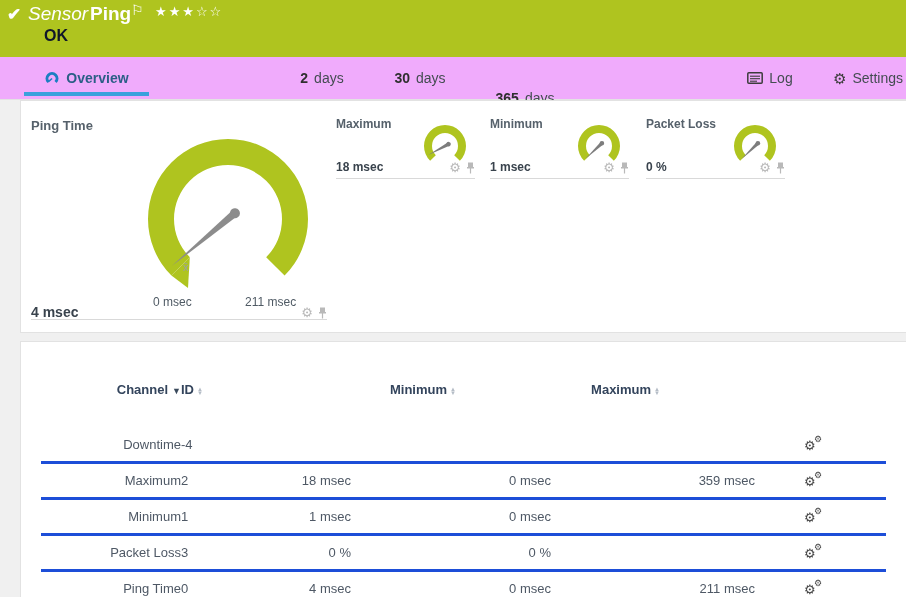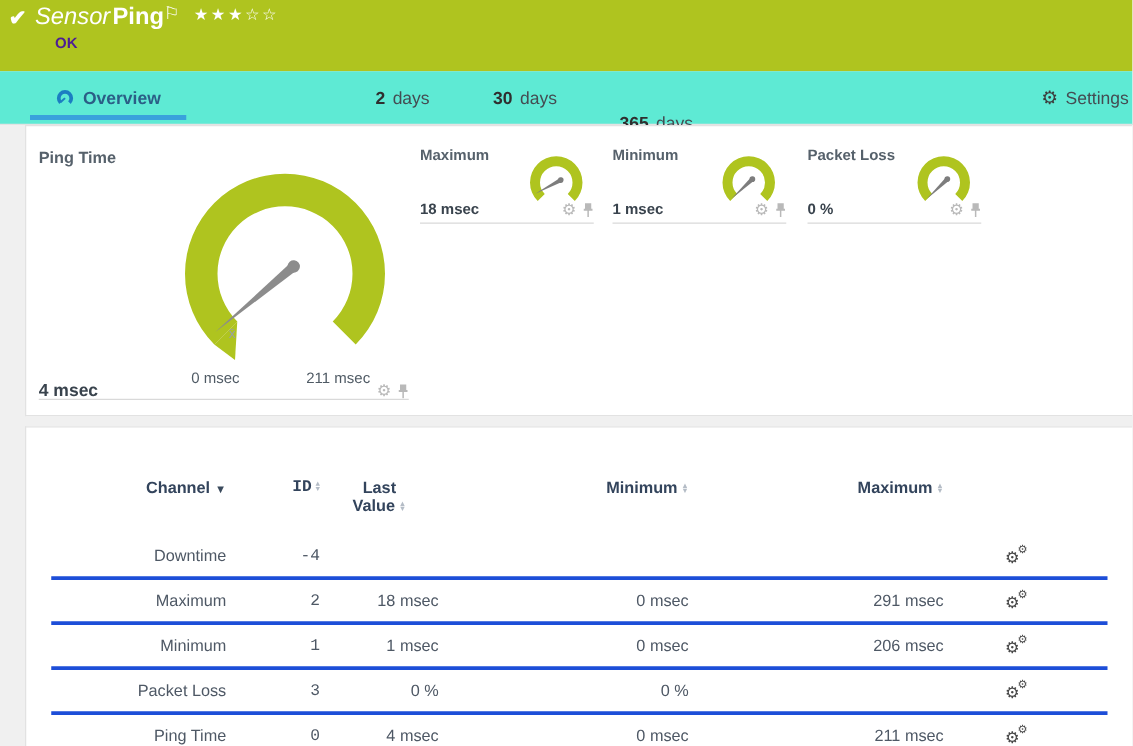--- a/index.html
+++ b/index.html
@@ -8,23 +8,23 @@
     background:#f0f0f0;font-family:"Liberation Sans",sans-serif;
     -webkit-font-smoothing:antialiased;
   }
   
   .topbar{position:absolute;left:0;top:0;width:906px;height:57px;background:#afc41f;}
   .topbar .check{position:absolute;left:7px;top:4px;color:#fff;font-size:17px;font-weight:bold;}
   .topbar .sensorword{position:absolute;left:28px;top:3px;color:#fff;font-size:19px;font-style:italic;font-weight:400;}
   .topbar .sensorname{position:absolute;left:90px;top:3px;color:#fff;font-size:19px;font-weight:bold;}
   .topbar .flag{position:absolute;left:131px;top:2px;color:#fff;font-size:14px;}
   .topbar .stars{position:absolute;left:155px;top:4px;color:#fff;font-size:13px;letter-spacing:2px;cursor:pointer;}
-  .topbar .ok{position:absolute;left:44px;top:27px;color:#4c1d95;font-size:12px;font-weight:bold;}
-  
-  .tabstrip{position:absolute;left:0;top:57px;width:906px;height:42px;background:#5eead4;border-bottom:1px solid #e3e3e3;}
+  .topbar .ok{position:absolute;left:44px;top:27px;color:#0f172a;font-size:16px;font-weight:bold;}
+  
+  .tabstrip{position:absolute;left:0;top:57px;width:906px;height:42px;background:#f0abfc;border-bottom:1px solid #e3e3e3;}
   .tab{position:absolute;top:0;height:42px;display:flex;align-items:center;justify-content:center;gap:6px;
        font-size:14px;color:#444c52;cursor:pointer;white-space:nowrap;}
   .tab .num{font-weight:bold;color:#2f2f2f;}
   .tab.active{color:#2b5e86;font-weight:bold;}
   .tab.active .underline{position:absolute;left:0;right:0;bottom:3px;height:4px;background:#39a1dc;}
   .ticon{display:inline-flex;align-items:center;}
   .gear-glyph{font-size:15px;color:#3c3c3c;line-height:1;}
   
   .panel{position:absolute;left:20px;right:0;background:#fff;border:1px solid #e2e2e2;border-right:none;}
   .panel1{top:100px;height:231px;}
@@ -48,21 +48,21 @@
   .mini .card-value{top:43px;font-size:12px;}
   .mini .card-icons{top:44px;}
   .mini .gsvg{position:absolute;left:81px;top:3px;}
   .mini-max{left:315px;} .mini-min{left:469px;} .mini-pl{left:625px;}
   
   .thead{position:absolute;left:20px;right:20px;top:40px;display:flex;align-items:flex-start;
          font-size:13px;font-weight:bold;color:#33445c;}
   .trow{display:flex;align-items:center;height:33px;border-bottom:3px solid #1d4ed8;font-size:13px;color:#4e5865;}
   .tbody{position:absolute;left:20px;right:20px;top:86px;}
   .col-channel{flex:0 0 130px;padding-left:10px;text-align:right;}
-  .col-id{flex:0 0 75px;text-align:right;font-family:Liberation Mono, monospace;}
+  .col-id{flex:0 0 75px;}
   .col-last{flex:0 0 95px;text-align:right;}
   .col-min{flex:0 0 200px;text-align:right;}
   .col-max{flex:0 0 204px;text-align:right;}
   .col-act{flex:1;display:flex;justify-content:flex-end;padding-right:62px;}
   .thead .col-last{text-align:center;}
   .thead .hline{border-bottom:none;}
   .sort{display:inline-flex;flex-direction:column;vertical-align:middle;margin-left:3px;line-height:4px;font-size:6px;color:#b4bcc6;cursor:pointer;}
   .caret-down{font-size:9px;color:#3a4a5c;margin-left:4px;}
   .hcell{cursor:pointer;}
   .rowgears{position:relative;width:20px;height:16px;cursor:pointer;}
@@ -97,20 +97,31 @@
     <span>days</span>
   </div>
   <div class="tab" style="left:388px;width:64px;">
     <span class="num">30</span>
     <span>days</span>
   </div>
   <div class="tab" style="left:490px;width:70px;margin-top:20px;">
     <span class="num">365</span>
     <span>days</span>
   </div>
+  <div class="tab" style="left:742px;width:56px;">
+    <span class="ticon">
+      <svg width="16" height="12" viewBox="0 0 16 12">
+        <rect x="0.8" y="0.8" width="14.4" height="10.4" rx="1" fill="none" stroke="#3c3c3c" stroke-width="1.5"></rect>
+        <line x1="3" y1="4.2" x2="13" y2="4.2" stroke="#3c3c3c" stroke-width="1.1"></line>
+        <line x1="3" y1="6.7" x2="13" y2="6.7" stroke="#3c3c3c" stroke-width="1.1"></line>
+        <line x1="3" y1="9.2" x2="10" y2="9.2" stroke="#3c3c3c" stroke-width="1.1"></line>
+      </svg>
+    </span>
+    <span>Log</span>
+  </div>
   <div class="tab" style="left:830px;width:76px;">
     <span class="ticon gear-glyph">⚙</span>
     <span>Settings</span>
   </div>
 </div>
 
 <div class="panel panel1">
 
   <div class="card bigcard">
     <div class="card-title">Ping Time</div>
@@ -194,27 +205,20 @@
   <div class="thead">
     <div class="col-channel hcell">
       <span>Channel</span><span class="caret-down">▼</span>
     </div>
     <div class="col-id hcell">
       <span>ID</span><span class="sort">
           <span>▲</span>
           <span>▼</span>
         </span>
     </div>
-    <div class="col-last hcell">
-      <div class="hline">Last</div>
-      <div class="hline"><span>Value</span><span class="sort">
-            <span>▲</span>
-            <span>▼</span>
-          </span></div>
-    </div>
     <div class="col-min hcell">
       <span>Minimum</span><span class="sort">
           <span>▲</span>
           <span>▼</span>
         </span>
     </div>
     <div class="col-max hcell">
       <span>Maximum</span><span class="sort">
           <span>▲</span>
           <span>▼</span>
@@ -235,34 +239,33 @@
             <span class="g1">⚙</span>
             <span class="g2">⚙</span>
           </span>
         </div>
     </div>
     <div class="trow">
       <div class="col-channel">Maximum</div>
       <div class="col-id">2</div>
       <div class="col-last">18 msec</div>
       <div class="col-min">0 msec</div>
-      <div class="col-max">291 msec</div>
+      <div class="col-max">359 msec</div>
       <div class="col-act">
           <span class="rowgears">
             <span class="g1">⚙</span>
             <span class="g2">⚙</span>
           </span>
         </div>
     </div>
     <div class="trow">
       <div class="col-channel">Minimum</div>
       <div class="col-id">1</div>
       <div class="col-last">1 msec</div>
       <div class="col-min">0 msec</div>
-      <div class="col-max">206 msec</div>
       <div class="col-act">
           <span class="rowgears">
             <span class="g1">⚙</span>
             <span class="g2">⚙</span>
           </span>
         </div>
     </div>
     <div class="trow">
       <div class="col-channel">Packet Loss</div>
       <div class="col-id">3</div>

